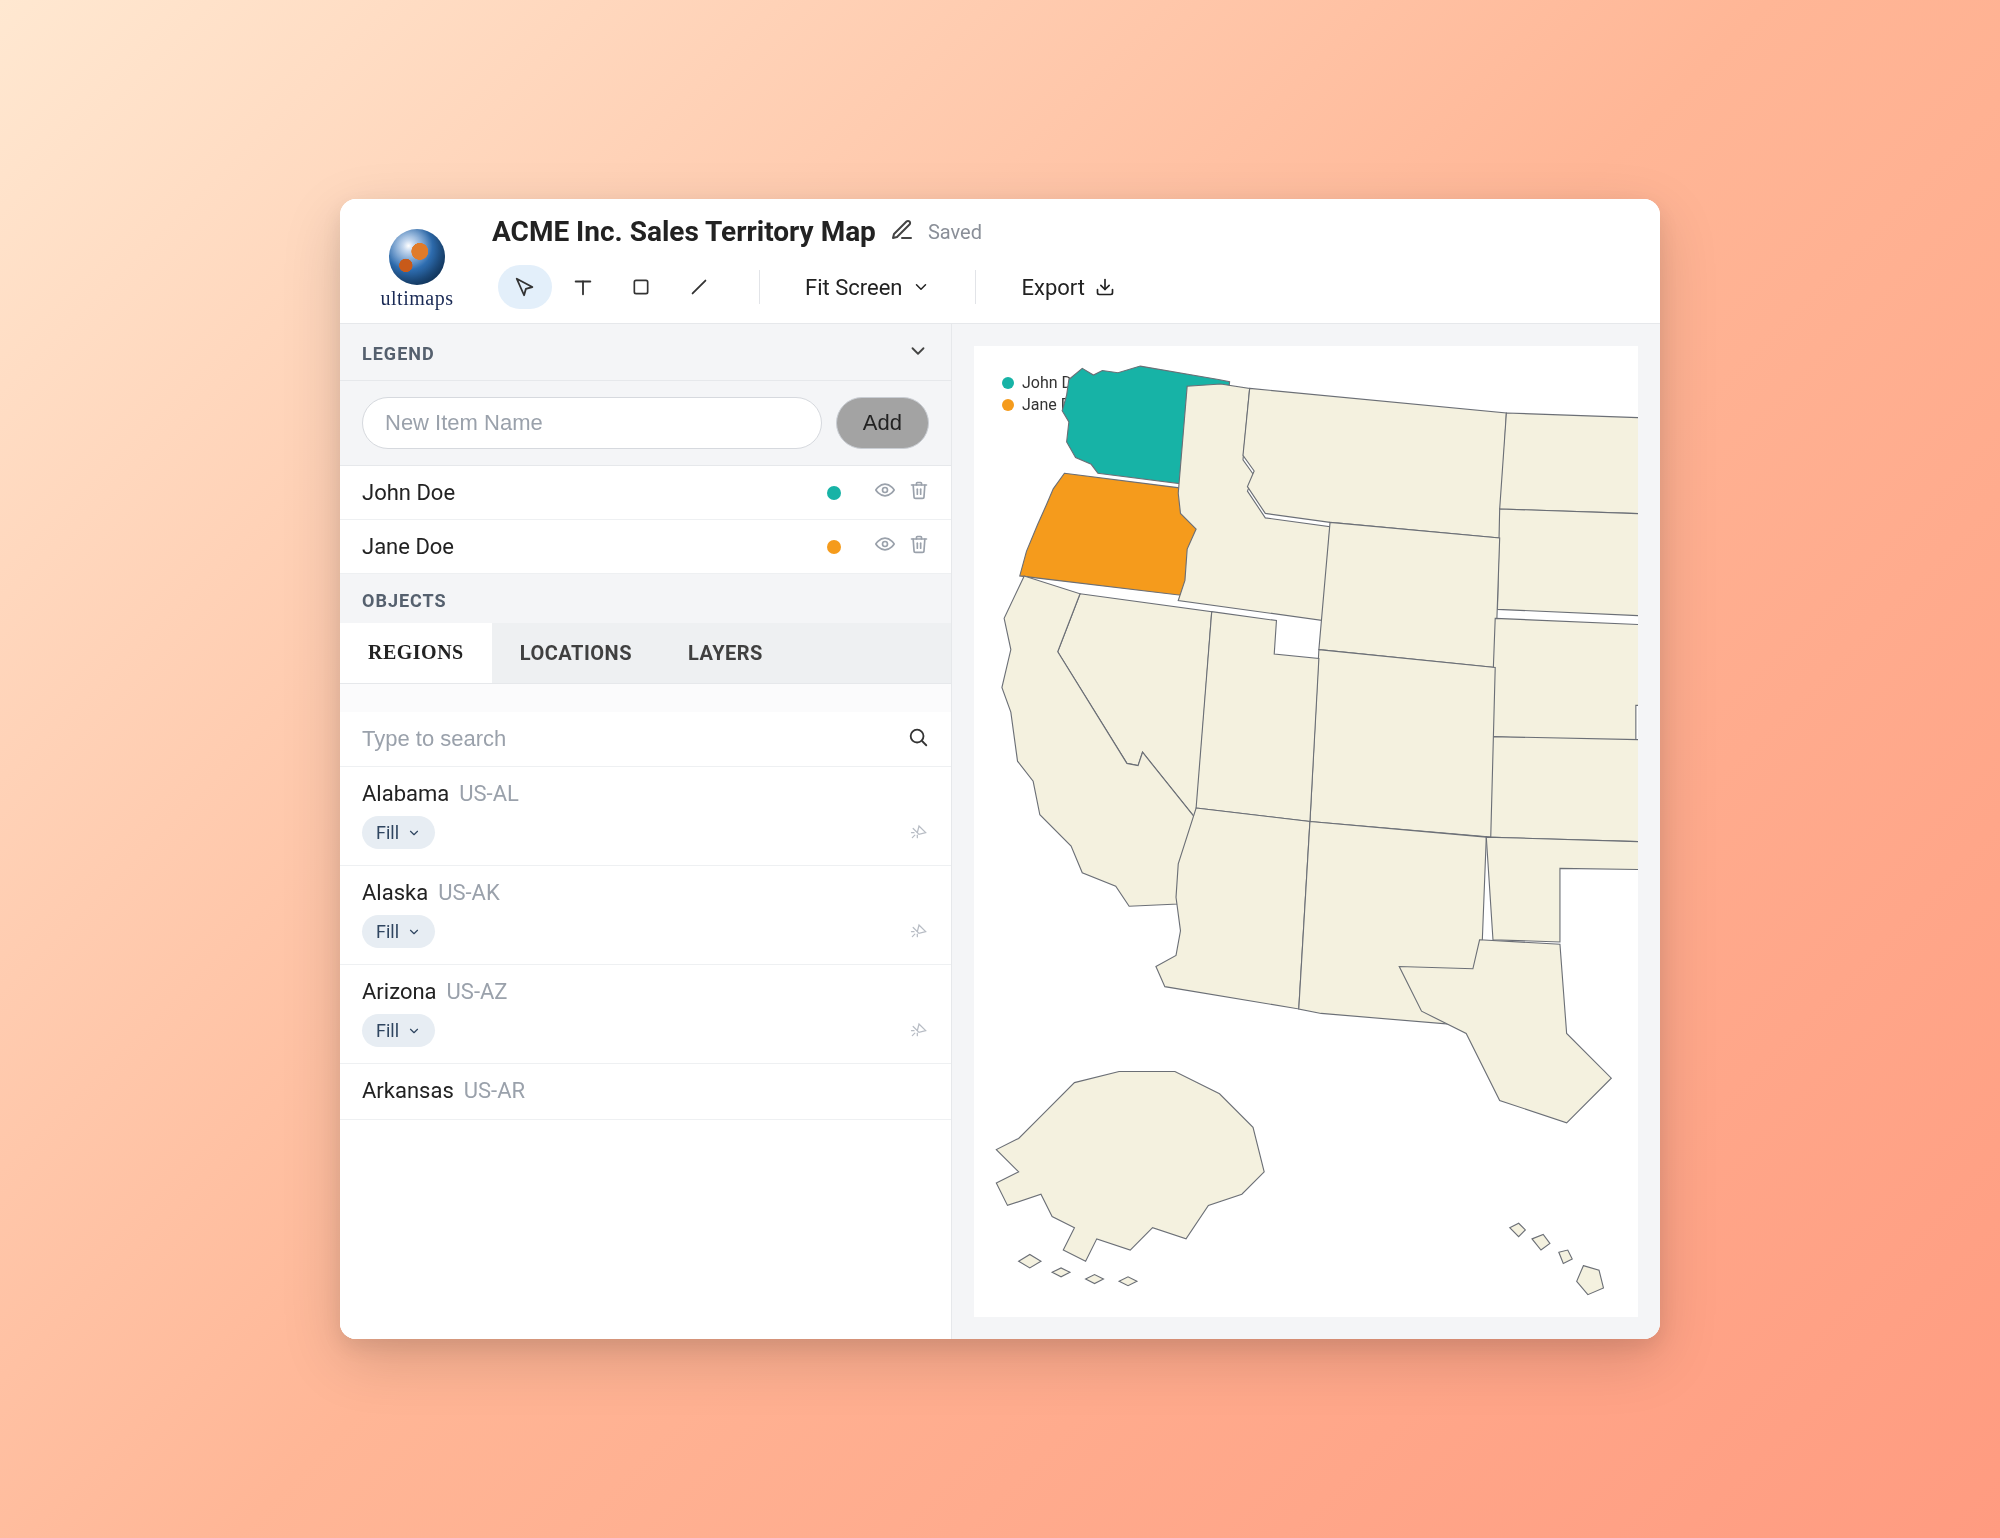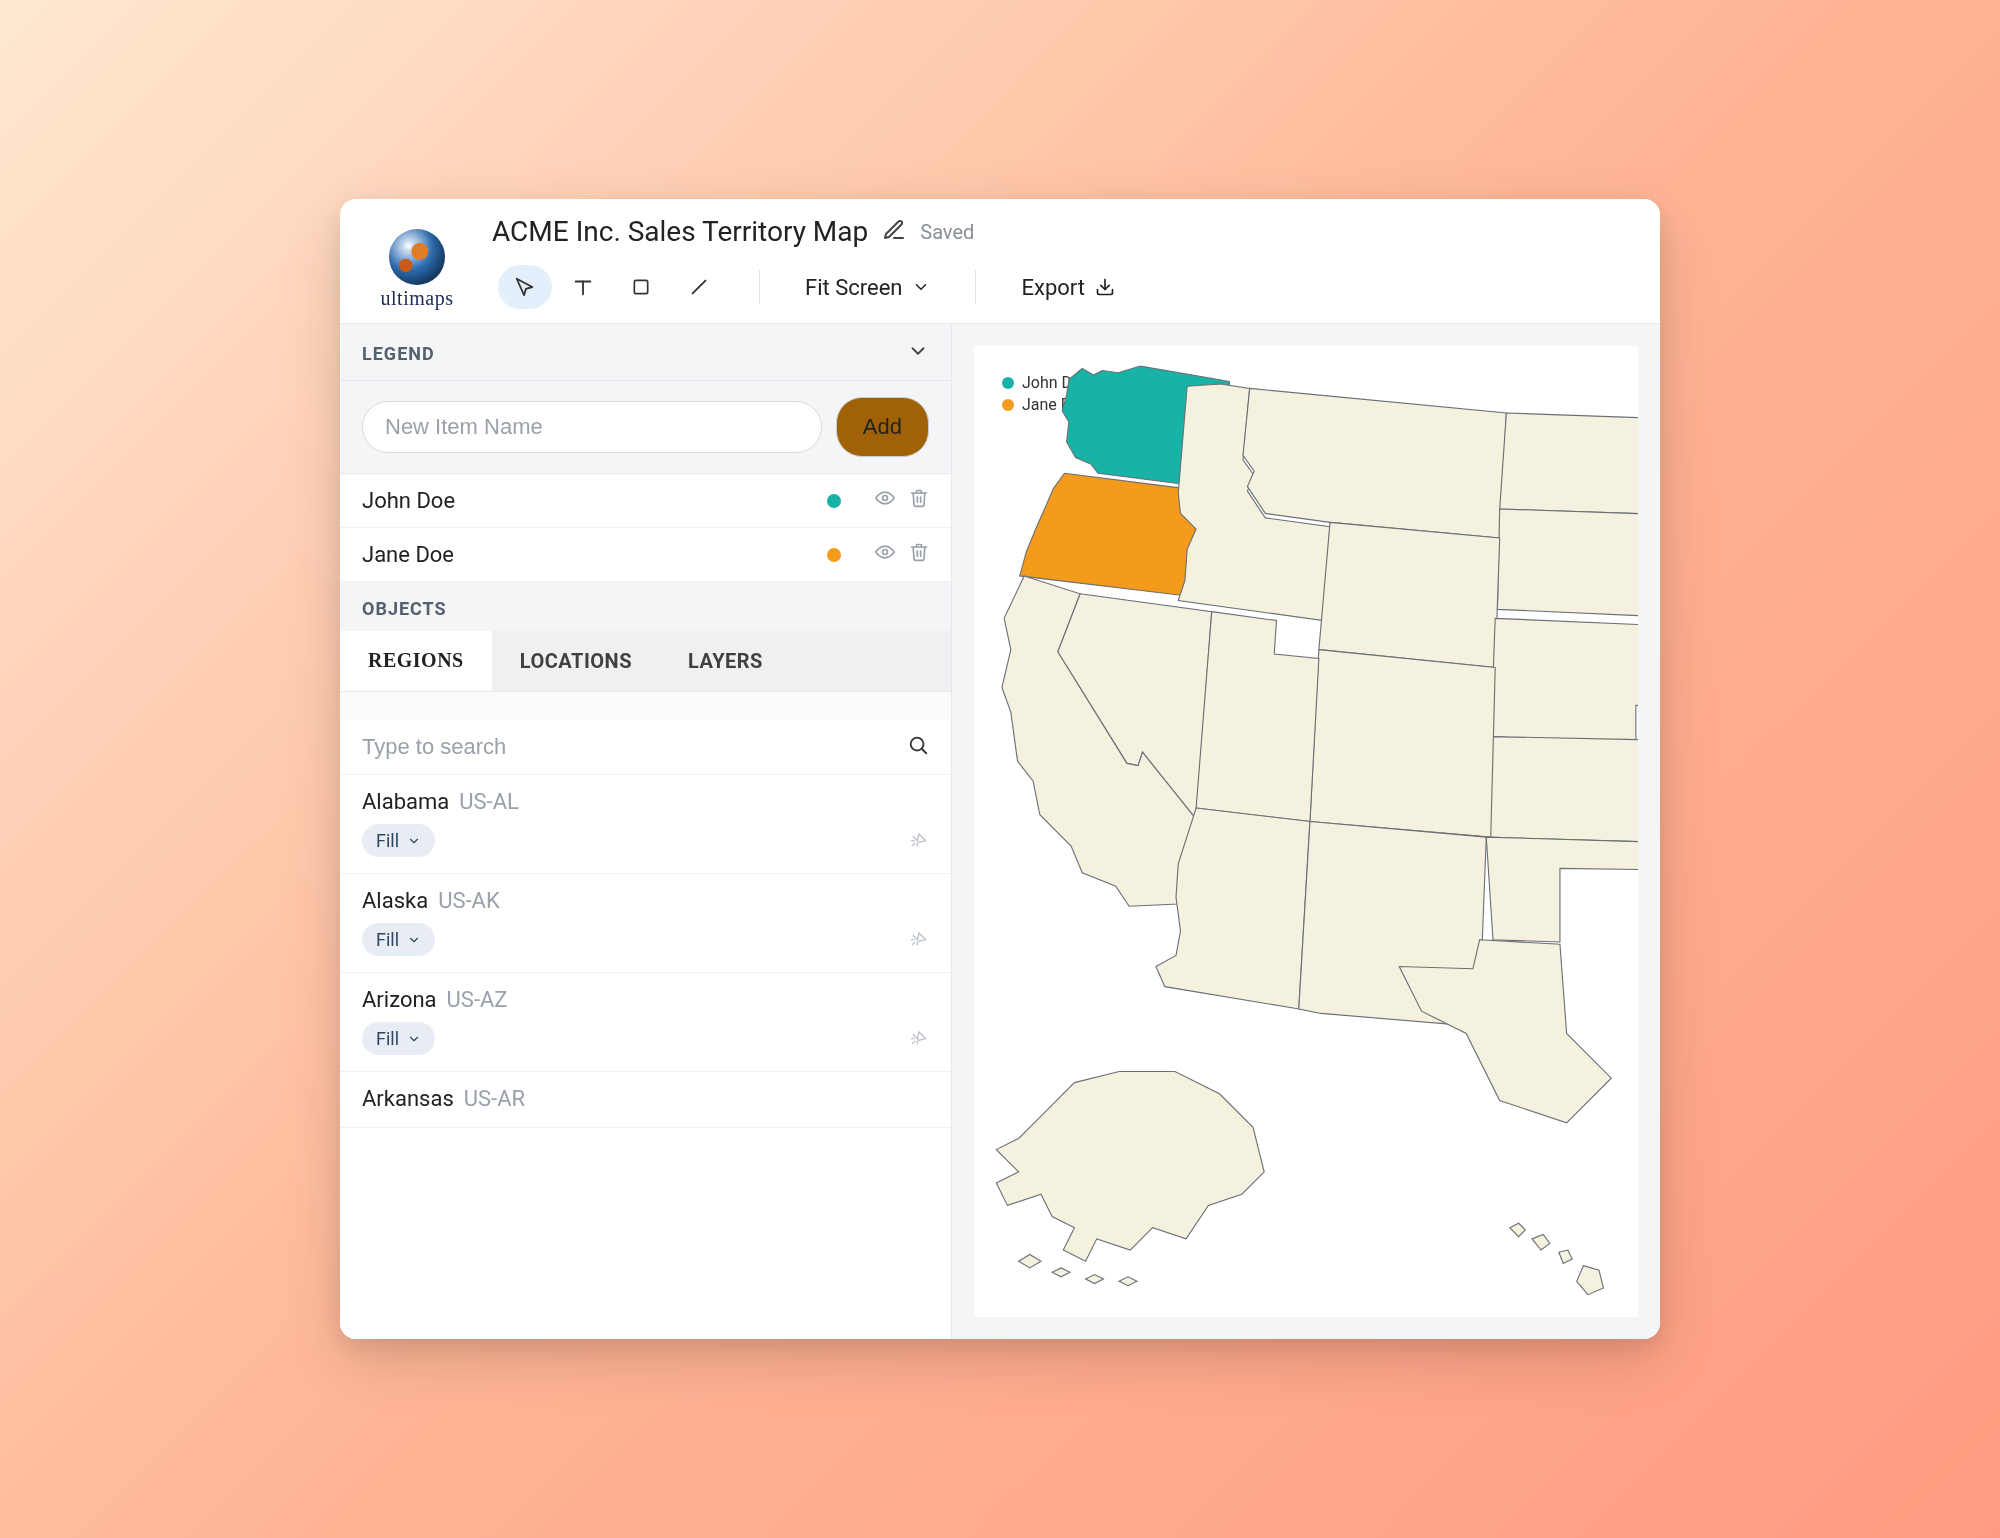--- a/index.html
+++ b/index.html
@@ -43,21 +43,21 @@
   .logo-globe::before{
     content:""; position:absolute; inset:0;
     background:
       radial-gradient(circle at 55% 40%, #e07b2a 0%, #e07b2a 18%, transparent 19%),
       radial-gradient(circle at 30% 65%, #c85a1a 0%, #c85a1a 12%, transparent 13%);
     mix-blend-mode: normal;
   }
   .logo-text { font-size: 20px; color:#1a2a55; letter-spacing:0.5px; margin-top:2px; font-family: Georgia, serif;}
   .title-block { display:flex; flex-direction:column; gap:12px; flex:1; }
   .title-line { display:flex; align-items:center; gap:14px; }
-  .doc-title { font-size: 28px; font-weight: 400; color:#222; }
+  .doc-title { font-size: 28px; font-weight: 700; color:#222; }
   .edit-icon { color:#444; cursor:pointer; }
   .saved { color:#8a8f98; font-size:20px; }
   
   .toolbar {
     display:flex; align-items:center; gap:17px; margin-top:4px;
     border-top:1px solid transparent;
     padding-bottom:14px;
   }
   .tool-group { display:flex; align-items:center; gap:4px; padding:0 6px; }
   .tool-btn {
@@ -91,22 +91,22 @@
     display:flex; align-items:center; gap:14px; padding:16px 22px;
     background:#f4f5f7;
     border-bottom:1px solid #e6e8eb;
   }
   .legend-input {
     flex:1; height:52px; border:1px solid #d6d9de; border-radius:26px;
     padding:0 22px; font-size:22px; color:#333; background:#fff;
   }
   .legend-input::placeholder{ color:#9aa1ab; }
   .add-btn {
-    height:60px; padding:0 26px; border:1px solid #c9cdd3; border-radius:26px;
-    background:#a16207; font-size:22px; color:#222; cursor:pointer;
+    height:52px; padding:0 26px; border:1px solid #c9cdd3; border-radius:26px;
+    background:#a3a3a3; font-size:22px; color:#222; cursor:pointer;
   }
   .legend-list { background:#fff; }
   .legend-item {
     display:flex; align-items:center; padding:14px 22px; border-bottom:1px solid #eef0f2;
     font-size:22px; color:#222;
   }
   .legend-item .name { flex:1; }
   .legend-item .swatch { width:14px; height:14px; border-radius:50%; margin-right:20px; }
   .legend-item .ico { color:#9aa1ab; margin-left:14px; cursor:pointer; }
   .objects-head {

